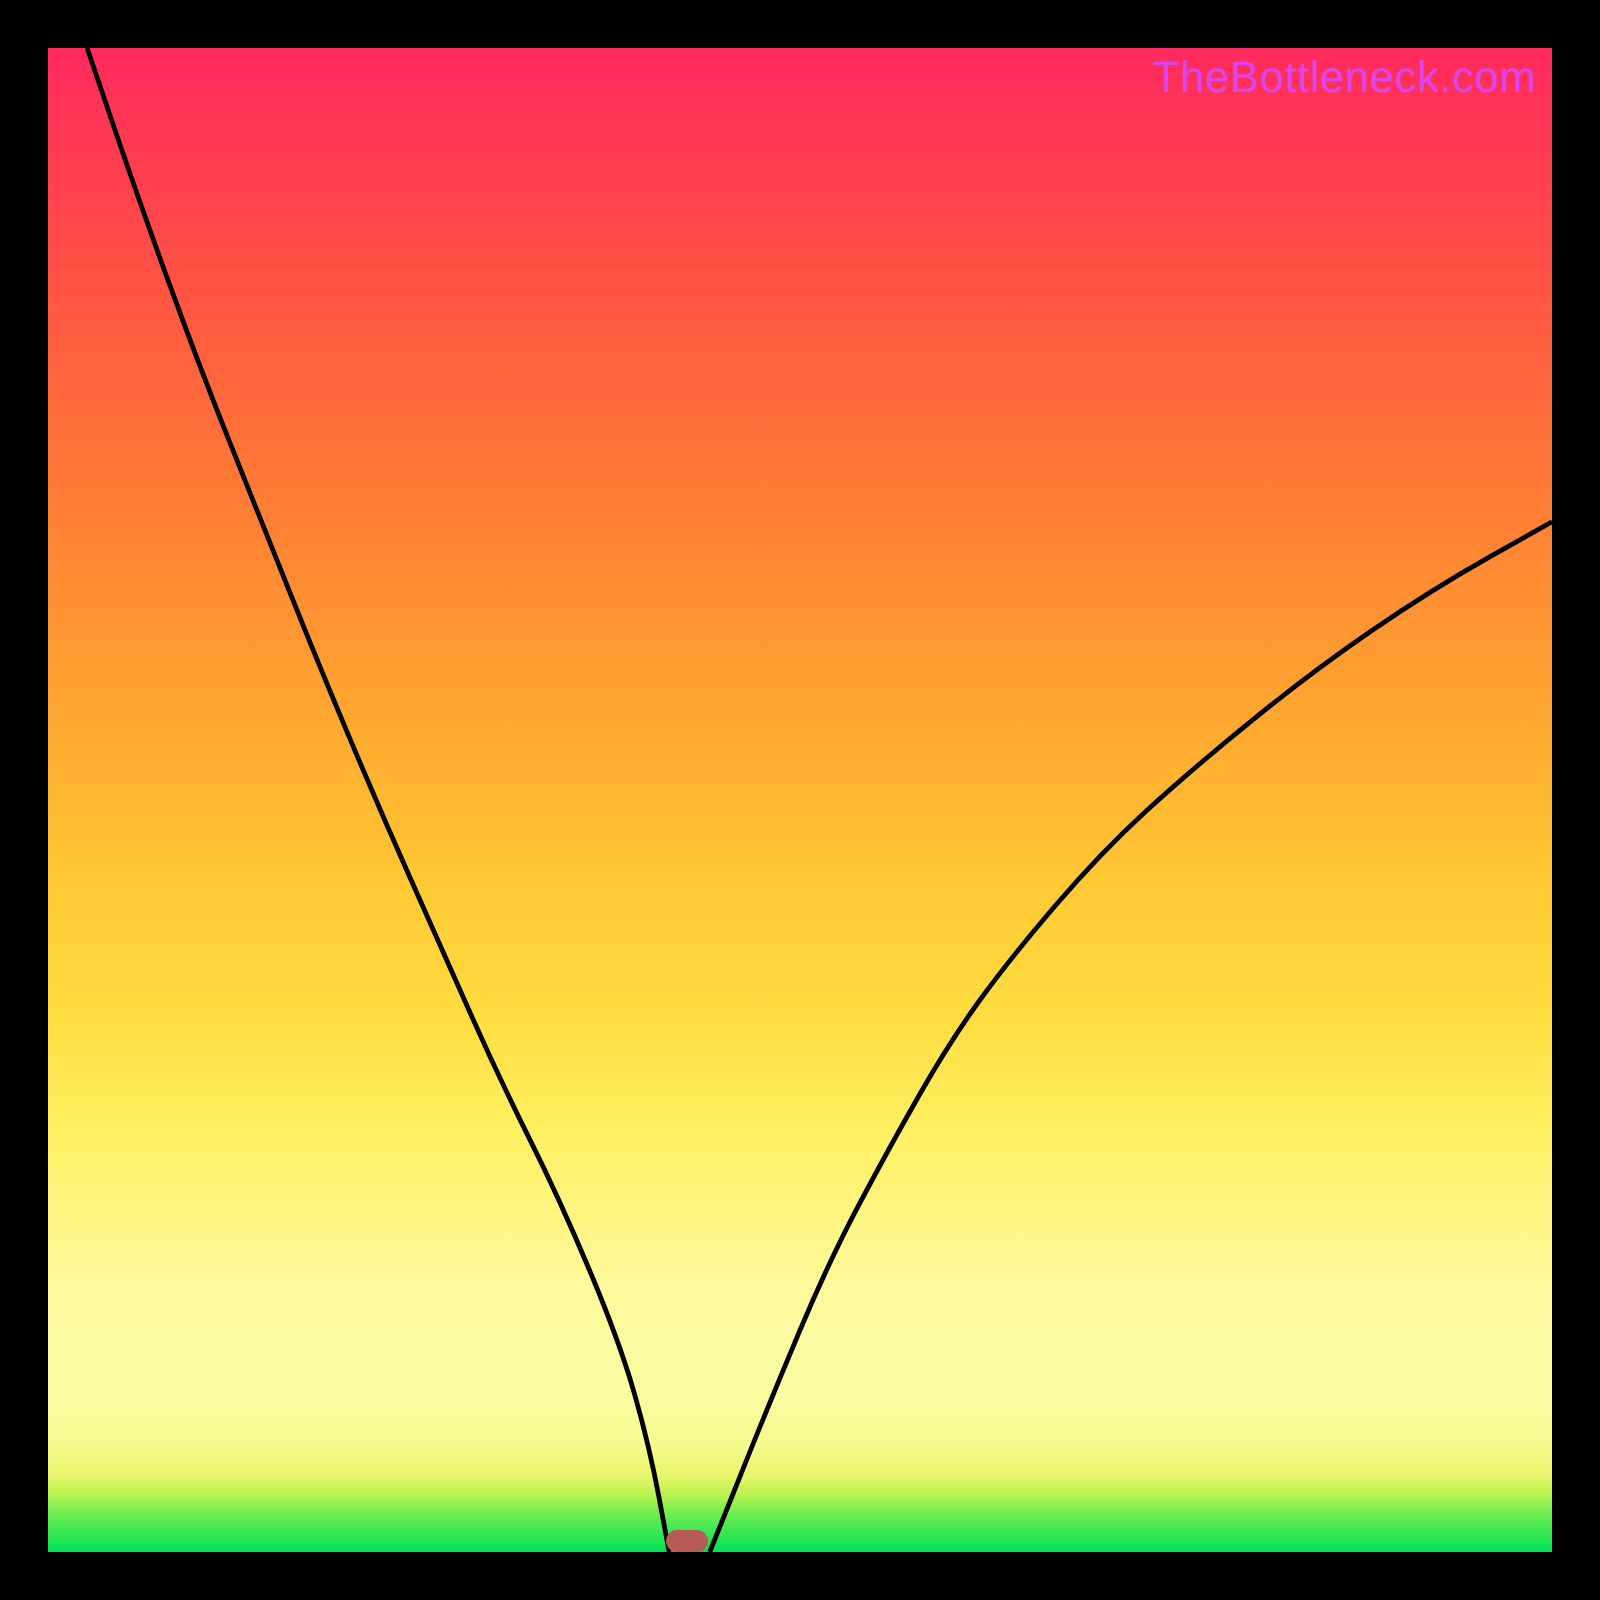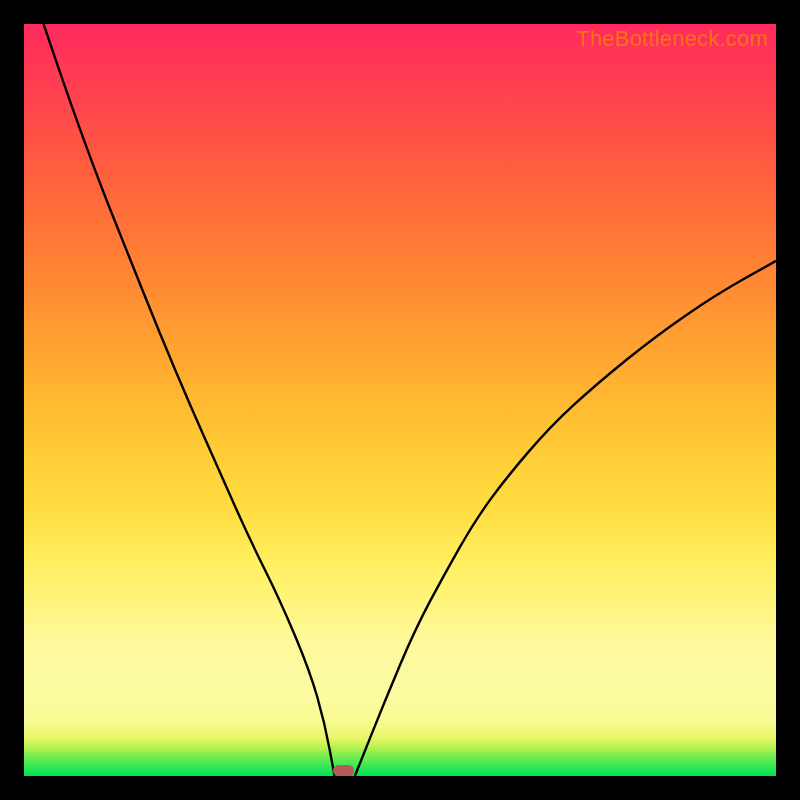--- a/index.html
+++ b/index.html
@@ -49,21 +49,21 @@
       #ff6c3a 76%,
       #ff5443 84%,
       #ff3e51 92%,
       #ff2a5e 100%
     );
   }
   .watermark {
     position: absolute;
     top: 2px;
     right: 8px;
-    color: #f97316;
+    color: #d946ef;
     font-size: 22px;
     font-weight: 500;
     letter-spacing: 0.2px;
   }
   .curve {
     position: absolute;
     inset: 0;
     width: 752px;
     height: 752px;
   }

